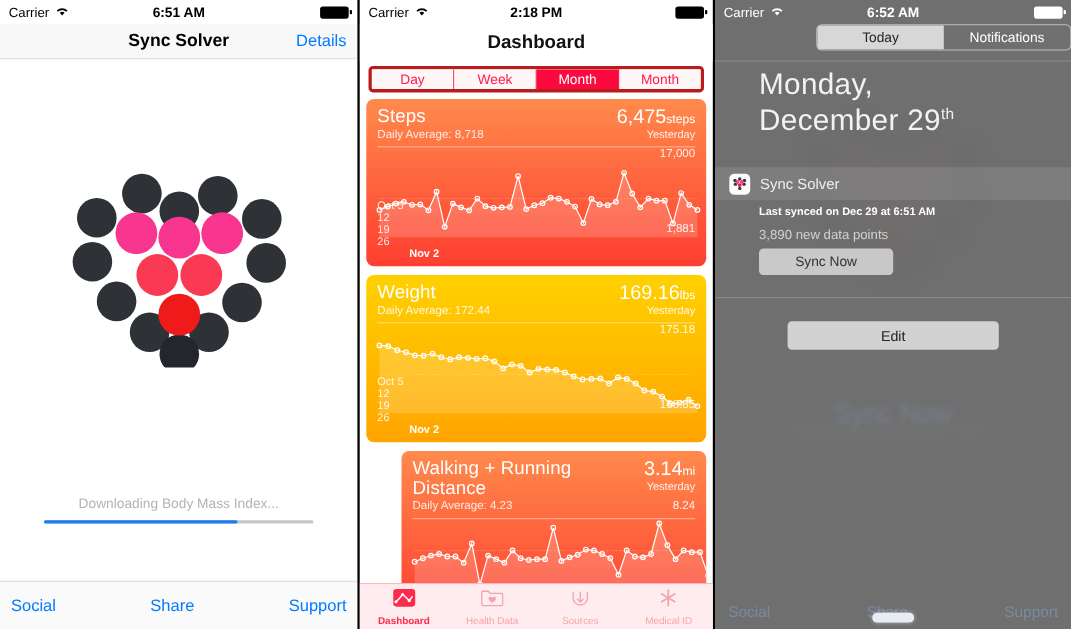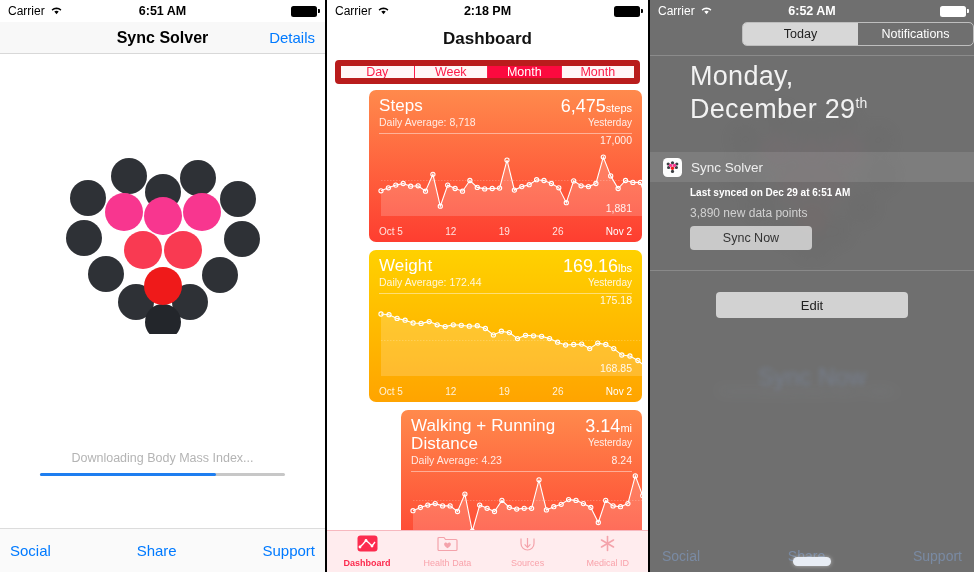--- a/index.html
+++ b/index.html
@@ -63,31 +63,31 @@
   .toolbar1 a { font-size: 15px; color: #007aff; text-decoration: none; }
 
   
   .navbar2 {
     height: 34px; background: #fff; display: flex; align-items: center;
     justify-content: center;
   }
   .navbar2 .title { font-size: 17px; font-weight: bold; color: #111; }
   .seg {
     margin: 4px 8px 6px; height: 24px; display: flex;
-    border: 6px solid #b91c1c; border-radius: 4px; overflow: hidden;
+    border: 3px solid #b91c1c; border-radius: 4px; overflow: hidden;
   }
   .seg div {
     flex: 1; display: flex; align-items: center; justify-content: center;
     font-size: 12.5px; color: #fc1d4a; background: #fff6f7;
     border-right: 1px solid #fc1d4a;
   }
   .seg div:last-child { border-right: none; }
   .seg div.on { background: #fc0a3f; color: #fff; }
 
-  .cards { position: absolute; top: 90px; left: 0; right: 0; bottom: 42px; overflow: hidden; padding-left: 36px; }
+  .cards { position: absolute; top: 90px; left: 0; right: 0; bottom: 42px; overflow: hidden; }
   .card {
     margin: 0 6px 8px; border-radius: 7px; overflow: hidden;
     color: #fff; position: relative;
   }
   .card.steps { height: 152px; background: linear-gradient(#ff8a4c, #fe3e30); }
   .card.weight { height: 152px; background: linear-gradient(#ffd100, #ffa400); }
   .card.walk { height: 152px; background: linear-gradient(#ff8a4c, #fe3e30); margin-left: 38px; }
   .card-head { display: flex; justify-content: space-between; padding: 7px 10px 0; }
   .c-title { font-size: 17px; font-weight: 300; line-height: 1.05; letter-spacing: .1px; }
   .c-sub { font-size: 10.5px; color: rgba(255,255,255,.85); margin-top: 1px; }
@@ -96,22 +96,23 @@
   .c-when { font-size: 10px; text-align: right; color: rgba(255,255,255,.88); margin-top: 1px; }
   .c-rule { height: 1px; background: rgba(255,255,255,.45); margin: 5px 10px 0; }
   .c-max, .c-min { position: absolute; right: 10px; font-size: 10.5px; color: rgba(255,255,255,.9); }
   .c-max { top: 44px; }
   .c-min { top: 112px; }
   .c-chart { position: absolute; left: 0; right: 0; top: 52px; height: 74px; }
   .c-axis {
     position: absolute; left: 10px; right: 10px; bottom: 5px;
     display: flex; justify-content: space-between; font-size: 10px;
     color: rgba(255,255,255,.85);
-  }
-  .c-axis span:last-child { font-weight: normal; color: #fff; }
+    flex-direction: column;
+  }
+  .c-axis span:last-child { font-weight: bold; color: #fff; margin-left: 29px; }
 
   .tabbar {
     position: absolute; bottom: 0; left: 0; right: 0; height: 42px;
     background: #ffecee; border-top: 1px solid #f7b8bf;
     display: flex;
   }
   .tab { flex: 1; display: flex; flex-direction: column; align-items: center; justify-content: center; gap: 2px; }
   .tab .tlabel { font-size: 9px; color: #f9a3ab; }
   .tab.active .tlabel { color: #fc2b4e; font-weight: bold; }
 

